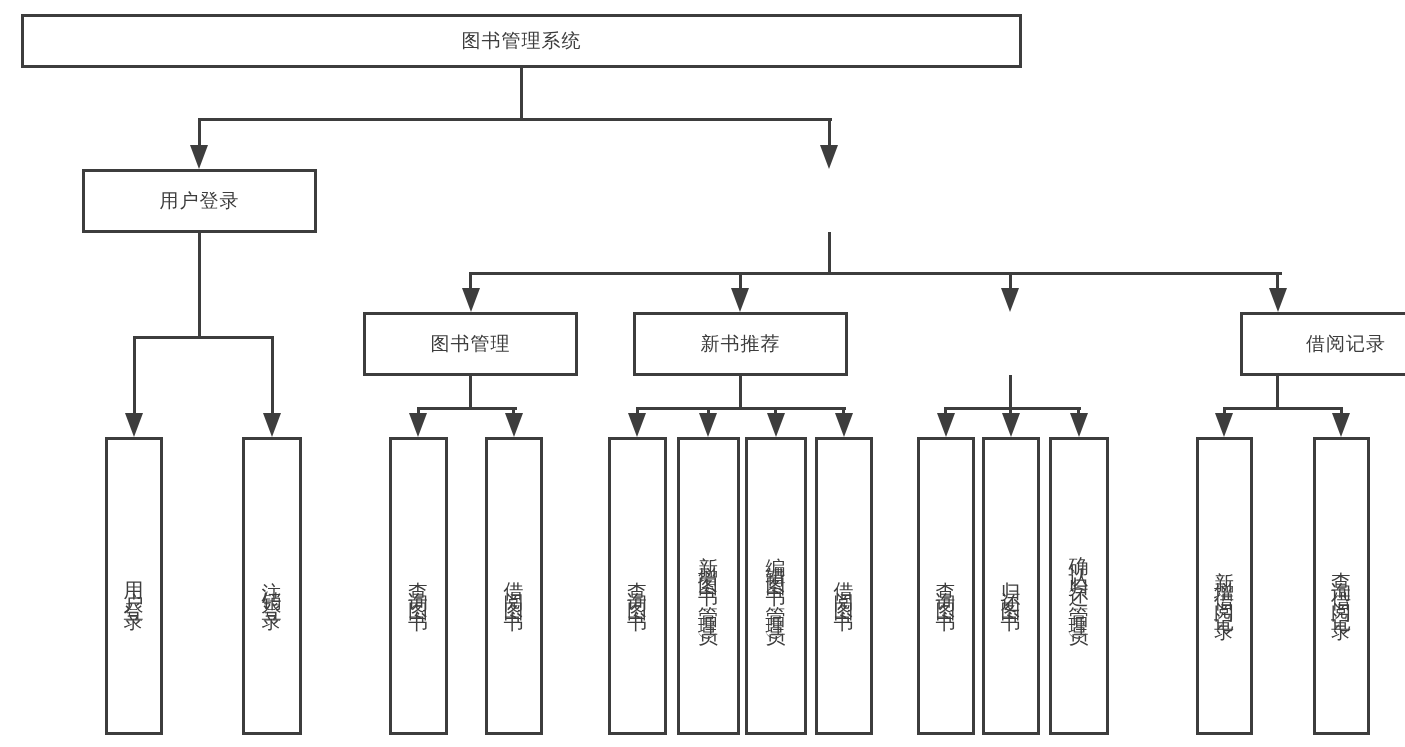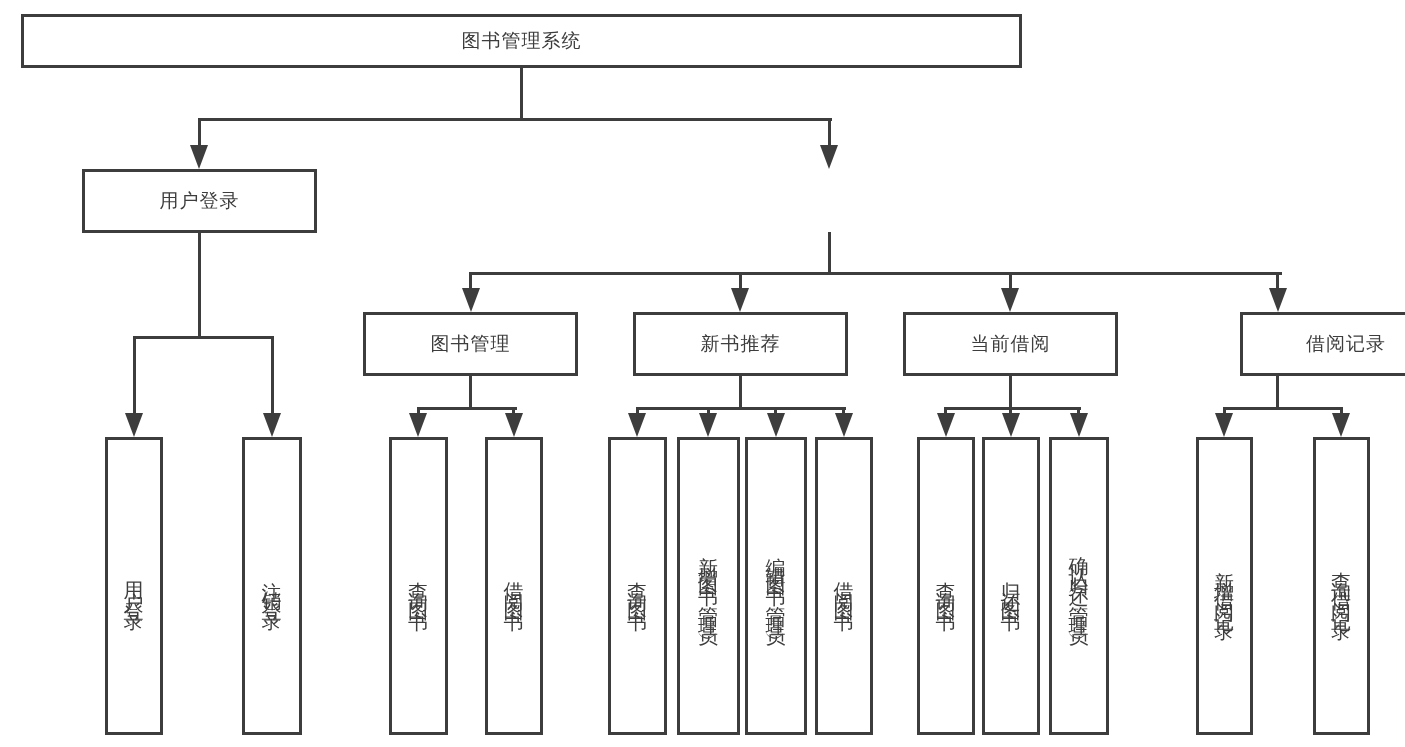--- a/index.html
+++ b/index.html
@@ -61,21 +61,20 @@
   <div class="line" style="left:739px;top:274px;width:3px;height:16px"></div>
   <div class="line" style="left:1009px;top:274px;width:3px;height:16px"></div>
   <div class="line" style="left:1276px;top:274px;width:3px;height:16px"></div>
   <div class="arrow" style="left:462px;top:288px"></div>
   <div class="arrow" style="left:731px;top:288px"></div>
   <div class="arrow" style="left:1001px;top:288px"></div>
   <div class="arrow" style="left:1269px;top:288px"></div>
 
   <div class="box hbox" style="left:363px;top:312px;width:215px;height:64px">图书管理</div>
   <div class="box hbox" style="left:633px;top:312px;width:215px;height:64px">新书推荐</div>
-  <div class="box hbox" style="left:903px;top:312px;width:215px;height:64px">当前借阅</div>
   <div class="box hbox" style="left:1240px;top:312px;width:212px;height:64px">借阅记录</div>
 
   <div class="line" style="left:469px;top:375px;width:3px;height:35px"></div>
   <div class="line" style="left:739px;top:375px;width:3px;height:35px"></div>
   <div class="line" style="left:1009px;top:375px;width:3px;height:35px"></div>
   <div class="line" style="left:1276px;top:375px;width:3px;height:35px"></div>
 
   <div class="line" style="left:417px;top:407px;width:100px;height:3px"></div>
   <div class="line" style="left:636px;top:407px;width:210px;height:3px"></div>
   <div class="line" style="left:944px;top:407px;width:137px;height:3px"></div>

